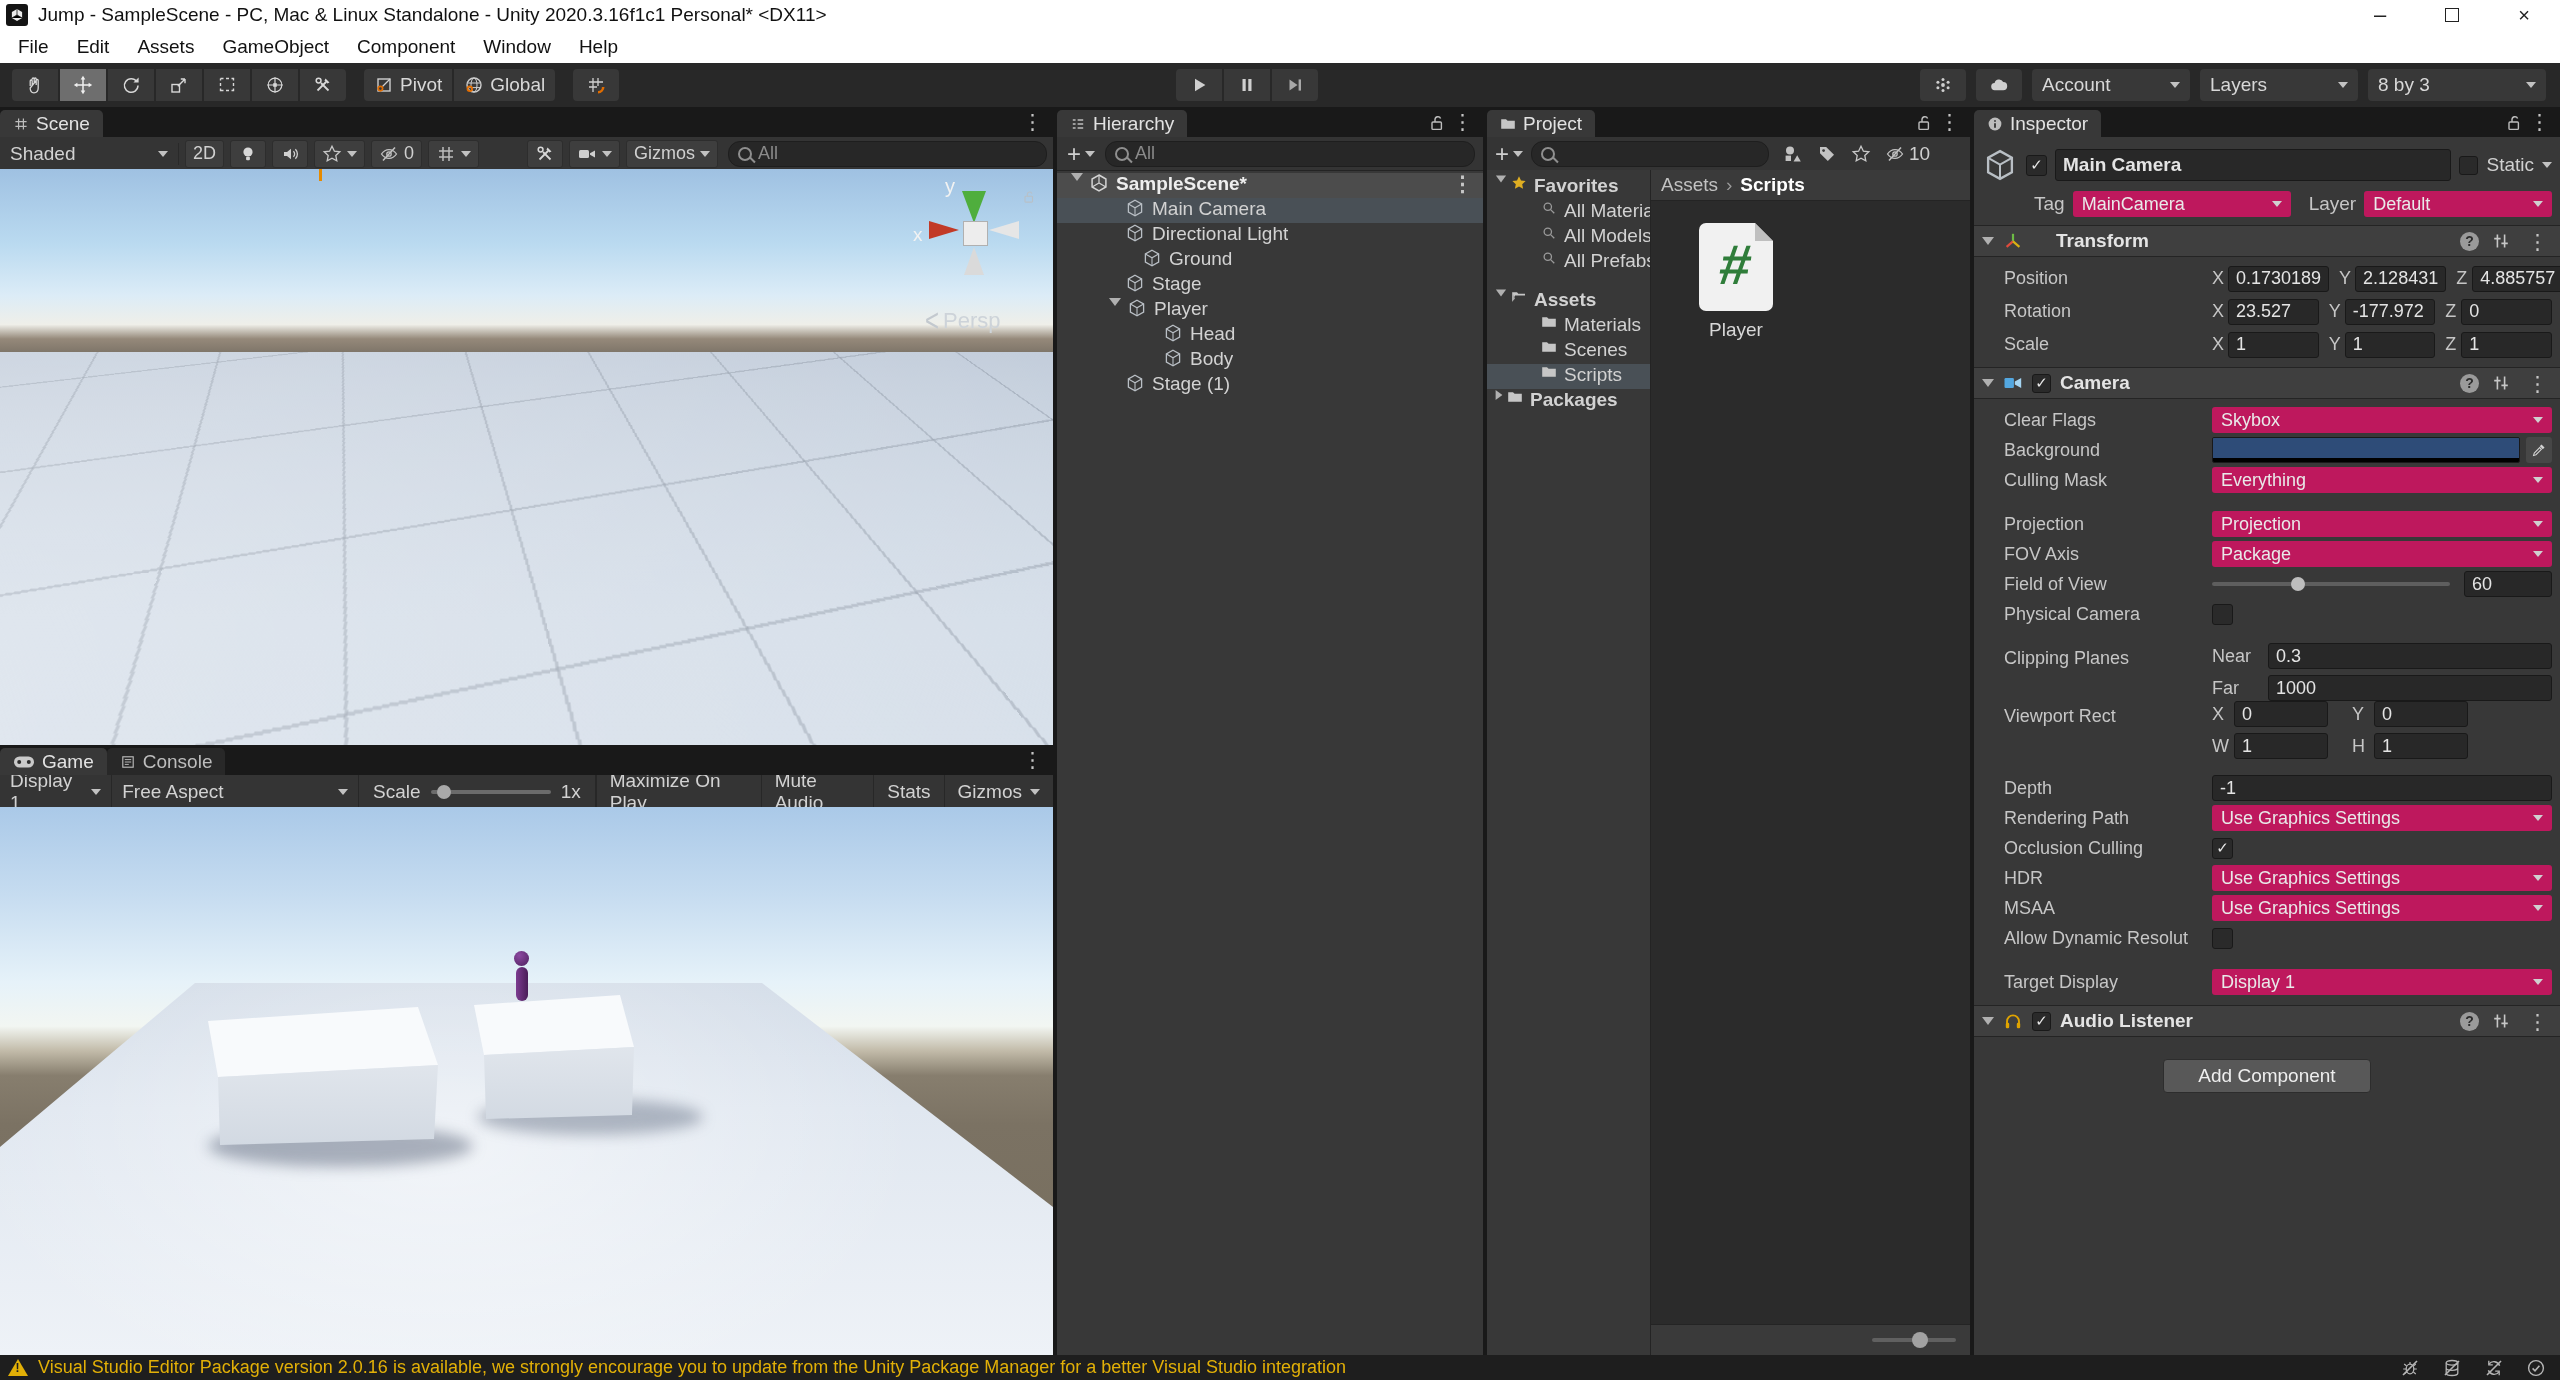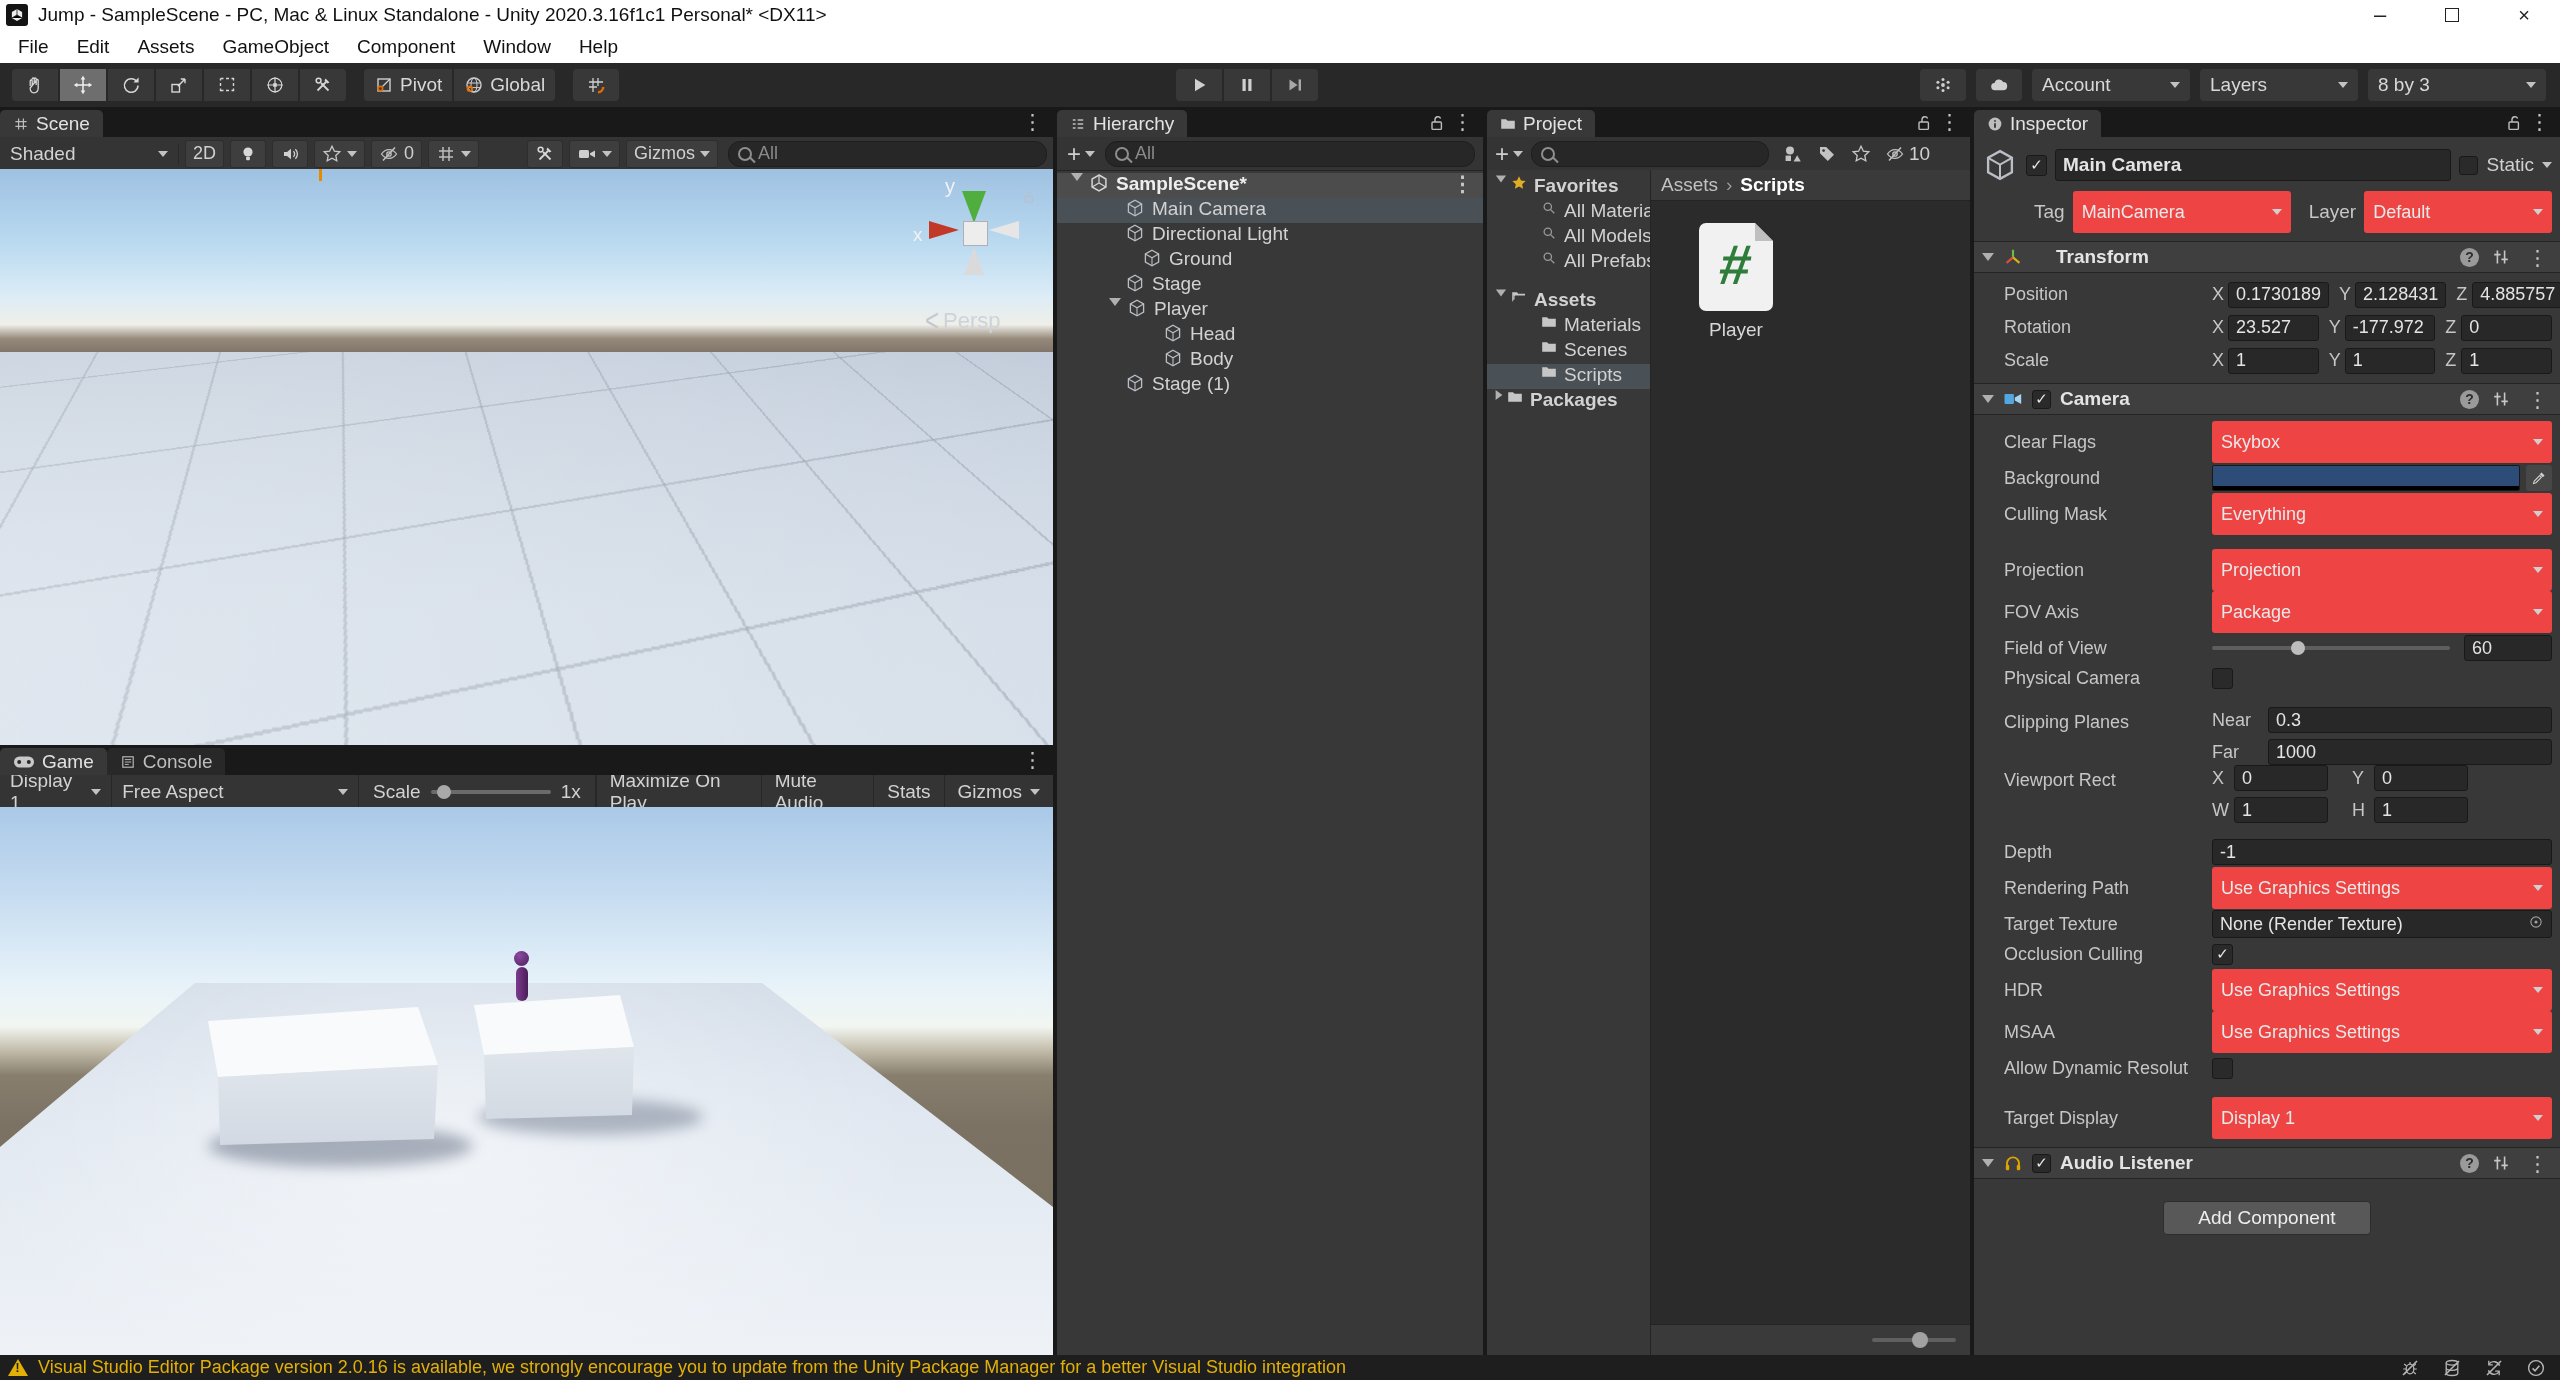--- a/index.html
+++ b/index.html
@@ -55,21 +55,21 @@
   .fold.closed{border-top:6px solid transparent;border-bottom:6px solid transparent;border-left:8px solid #b0b0b0;border-right:0}
   .fsp{width:16px;flex:none}
   .bold{font-weight:bold}
   
   .comphead{height:30px;background:#3f3f3f;border-top:1px solid #242424;border-bottom:1px solid #242424;display:flex;align-items:center;gap:9px;padding:0 8px;color:#e4e4e4}
   .comphead .title{font-weight:bold}
   .hicons{margin-left:auto;display:flex;align-items:center;gap:12px}
   .qicon{width:19px;height:19px;border-radius:50%;background:#9a9a9a;color:#2d2d2d;font-size:14px;font-weight:bold;display:flex;align-items:center;justify-content:center}
   .proprow{display:flex;align-items:center;min-height:30px;padding-left:30px;padding-right:8px}
   .proplabel{width:208px;flex:none;color:#c6c6c6;font-size:18px;white-space:nowrap;overflow:hidden}
-  .dd{height:42px;background:#ef4444;border-radius:3px;display:flex;align-items:center;padding:0 9px;color:#e9e9e9;font-size:18px;flex:1}
+  .dd{height:26px;background:#be185d;border-radius:3px;display:flex;align-items:center;padding:0 9px;color:#e9e9e9;font-size:18px;flex:1}
   .dd .cd{margin-left:auto;border-top-color:#d0d0d0}
   .field{height:24px;background:#282828;border:1px solid #191919;border-radius:3px;color:#e4e4e4;font-size:18px;display:flex;align-items:center;padding:0 7px;overflow:hidden;white-space:nowrap}
   .chk{width:19px;height:19px;background:#2a2a2a;border:1px solid #191919;border-radius:3px;display:flex;align-items:center;justify-content:center;color:#e8e8e8;font-size:15px;flex:none}
   .axl{width:16px;color:#c6c6c6;font-size:18px;flex:none}
   .gap{height:14px}
   .slidertrack{position:relative;width:238px;height:4px;background:#5e5e5e;border-radius:2px;flex:none}
   .sliderthumb{position:absolute;top:-5px;width:14px;height:14px;border-radius:50%;background:#bdbdbd}
   
   .statusbar{position:absolute;left:0;top:1355px;width:2560px;height:25px;background:#1e1e1e;display:flex;align-items:center;color:#e2b007;font-size:18px}
   .warntri{width:0;height:0;border-left:10px solid transparent;border-right:10px solid transparent;border-bottom:17px solid #e2b007;position:relative;margin:0 10px 0 8px}
@@ -1062,34 +1062,20 @@
           <div class="proprow">
             <span class="proplabel">Rendering Path</span>
             <span class="flex" style="flex: 1 1 0%; min-width: 0px;">
               <span class="dd">
                 <span>Use Graphics Settings</span>
                 <span class="cd"></span>
               </span>
             </span>
           </div>
           <div class="proprow">
-            <span class="proplabel">Target Texture</span>
-            <span class="flex" style="flex: 1 1 0%; min-width: 0px;">
-              <span class="field" style="flex: 1 1 0%; height: 26px;">
-                <span>None (Render Texture)</span>
-                <span style="margin-left: auto;"><span class="ic s16">
-                    <svg viewBox="0 0 20 20">
-                      <circle cx="10" cy="10" r="6.4" fill="none" stroke="#9f9f9f" stroke-width="1.4"></circle>
-                      <circle cx="10" cy="10" r="2" fill="#9f9f9f"></circle>
-                    </svg>
-                  </span></span>
-              </span>
-            </span>
-          </div>
-          <div class="proprow">
             <span class="proplabel">Occlusion Culling</span>
             <span class="flex" style="flex: 1 1 0%; min-width: 0px;">
               <span class="chk">✓</span>
             </span>
           </div>
           <div class="proprow">
             <span class="proplabel">HDR</span>
             <span class="flex" style="flex: 1 1 0%; min-width: 0px;">
               <span class="dd">
                 <span>Use Graphics Settings</span>

